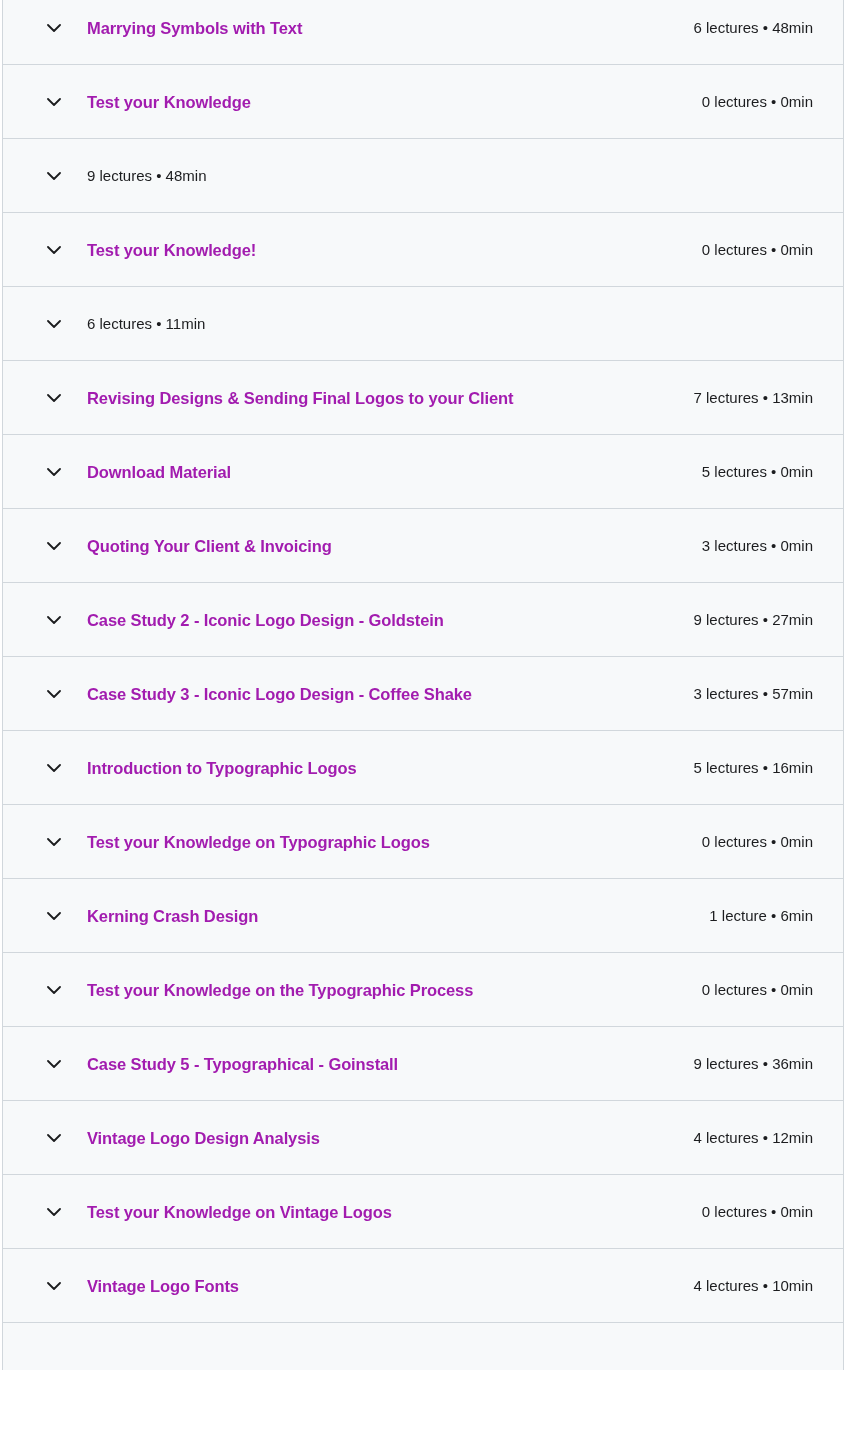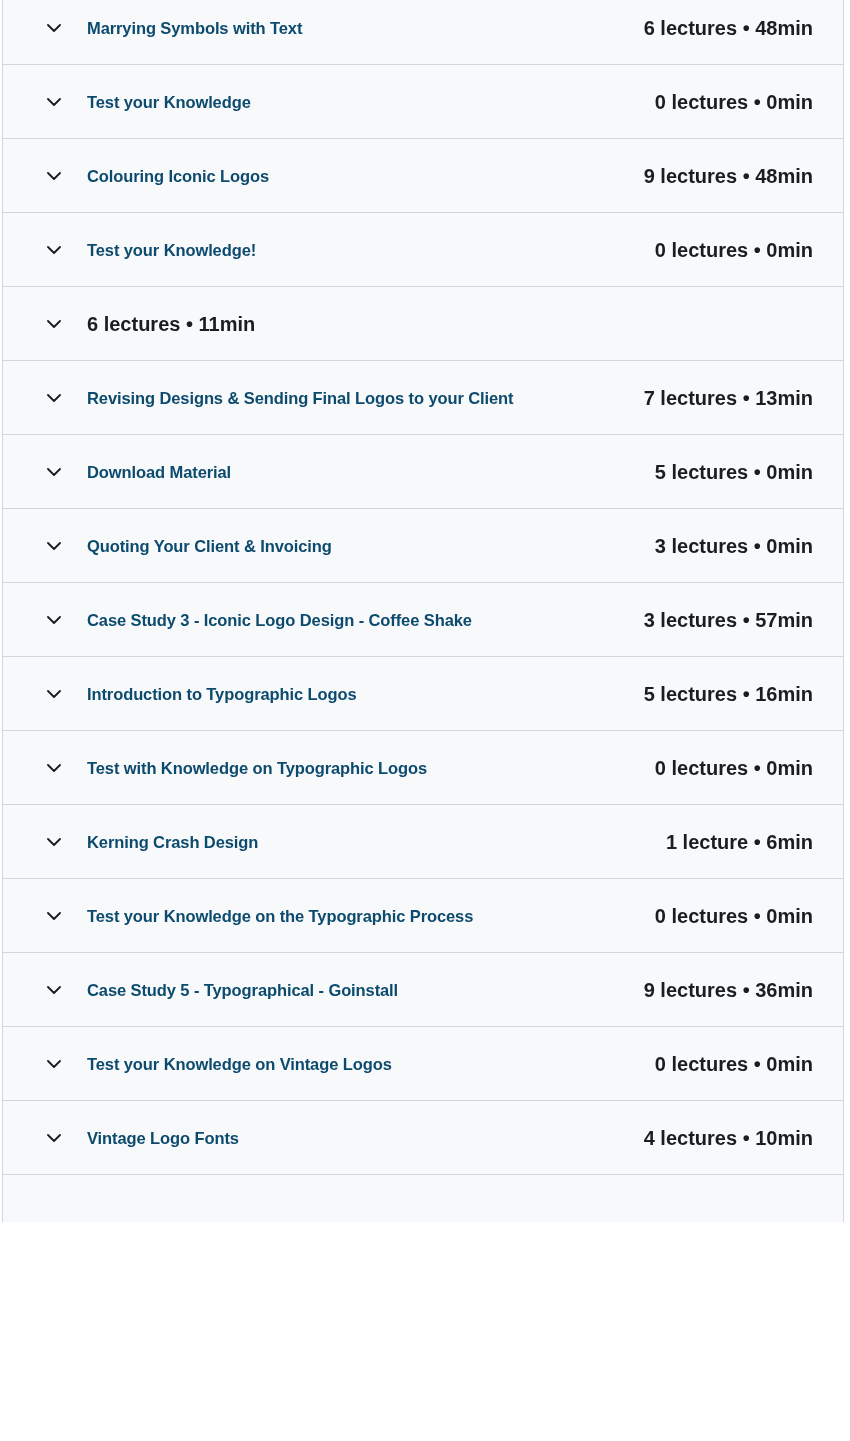--- a/index.html
+++ b/index.html
@@ -40,28 +40,28 @@
     display: inline-flex;
   }
   .chev svg {
     display: block;
   }
   .title {
     flex: 1 1 auto;
     font-size: 16.5px;
     font-weight: bold;
     line-height: 26px;
-    color: #0c4a6e;
+    color: #a21caf;
     letter-spacing: -0.1px;
     padding-right: 24px;
   }
   .meta {
     flex: 0 0 auto;
-    font-size: 20px;
-    font-weight: bold;
+    font-size: 15px;
+    font-weight: normal;
     line-height: 26px;
     color: #1c1d1f;
     white-space: nowrap;
   }
   .row.partial {
     height: 40px;
     border-bottom: none;
   }
 </style>
 </head>
@@ -86,21 +86,20 @@
     </span>
     <span class="title">Test your Knowledge</span>
     <span class="meta">0 lectures • 0min</span>
   </div>
       <div class="row">
     <span class="chev">
       <svg width="14" height="8" viewBox="0 0 14 8" fill="none" xmlns="http://www.w3.org/2000/svg">
         <polyline points="1,1 7,7 13,1" stroke="#1c1d1f" stroke-width="1.8" fill="none" stroke-linecap="round" stroke-linejoin="round"></polyline>
       </svg>
     </span>
-    <span class="title">Colouring Iconic Logos</span>
     <span class="meta">9 lectures • 48min</span>
   </div>
       <div class="row">
     <span class="chev">
       <svg width="14" height="8" viewBox="0 0 14 8" fill="none" xmlns="http://www.w3.org/2000/svg">
         <polyline points="1,1 7,7 13,1" stroke="#1c1d1f" stroke-width="1.8" fill="none" stroke-linecap="round" stroke-linejoin="round"></polyline>
       </svg>
     </span>
     <span class="title">Test your Knowledge!</span>
     <span class="meta">0 lectures • 0min</span>
@@ -139,39 +138,48 @@
     </span>
     <span class="title">Quoting Your Client &amp; Invoicing</span>
     <span class="meta">3 lectures • 0min</span>
   </div>
       <div class="row">
     <span class="chev">
       <svg width="14" height="8" viewBox="0 0 14 8" fill="none" xmlns="http://www.w3.org/2000/svg">
         <polyline points="1,1 7,7 13,1" stroke="#1c1d1f" stroke-width="1.8" fill="none" stroke-linecap="round" stroke-linejoin="round"></polyline>
       </svg>
     </span>
+    <span class="title">Case Study 2 - Iconic Logo Design - Goldstein</span>
+    <span class="meta">9 lectures • 27min</span>
+  </div>
+      <div class="row">
+    <span class="chev">
+      <svg width="14" height="8" viewBox="0 0 14 8" fill="none" xmlns="http://www.w3.org/2000/svg">
+        <polyline points="1,1 7,7 13,1" stroke="#1c1d1f" stroke-width="1.8" fill="none" stroke-linecap="round" stroke-linejoin="round"></polyline>
+      </svg>
+    </span>
     <span class="title">Case Study 3 - Iconic Logo Design - Coffee Shake</span>
     <span class="meta">3 lectures • 57min</span>
   </div>
       <div class="row">
     <span class="chev">
       <svg width="14" height="8" viewBox="0 0 14 8" fill="none" xmlns="http://www.w3.org/2000/svg">
         <polyline points="1,1 7,7 13,1" stroke="#1c1d1f" stroke-width="1.8" fill="none" stroke-linecap="round" stroke-linejoin="round"></polyline>
       </svg>
     </span>
     <span class="title">Introduction to Typographic Logos</span>
     <span class="meta">5 lectures • 16min</span>
   </div>
       <div class="row">
     <span class="chev">
       <svg width="14" height="8" viewBox="0 0 14 8" fill="none" xmlns="http://www.w3.org/2000/svg">
         <polyline points="1,1 7,7 13,1" stroke="#1c1d1f" stroke-width="1.8" fill="none" stroke-linecap="round" stroke-linejoin="round"></polyline>
       </svg>
     </span>
-    <span class="title">Test with Knowledge on Typographic Logos</span>
+    <span class="title">Test your Knowledge on Typographic Logos</span>
     <span class="meta">0 lectures • 0min</span>
   </div>
       <div class="row">
     <span class="chev">
       <svg width="14" height="8" viewBox="0 0 14 8" fill="none" xmlns="http://www.w3.org/2000/svg">
         <polyline points="1,1 7,7 13,1" stroke="#1c1d1f" stroke-width="1.8" fill="none" stroke-linecap="round" stroke-linejoin="round"></polyline>
       </svg>
     </span>
     <span class="title">Kerning Crash Design</span>
     <span class="meta">1 lecture • 6min</span>
@@ -186,20 +194,29 @@
     <span class="meta">0 lectures • 0min</span>
   </div>
       <div class="row">
     <span class="chev">
       <svg width="14" height="8" viewBox="0 0 14 8" fill="none" xmlns="http://www.w3.org/2000/svg">
         <polyline points="1,1 7,7 13,1" stroke="#1c1d1f" stroke-width="1.8" fill="none" stroke-linecap="round" stroke-linejoin="round"></polyline>
       </svg>
     </span>
     <span class="title">Case Study 5 - Typographical - Goinstall</span>
     <span class="meta">9 lectures • 36min</span>
+  </div>
+      <div class="row">
+    <span class="chev">
+      <svg width="14" height="8" viewBox="0 0 14 8" fill="none" xmlns="http://www.w3.org/2000/svg">
+        <polyline points="1,1 7,7 13,1" stroke="#1c1d1f" stroke-width="1.8" fill="none" stroke-linecap="round" stroke-linejoin="round"></polyline>
+      </svg>
+    </span>
+    <span class="title">Vintage Logo Design Analysis</span>
+    <span class="meta">4 lectures • 12min</span>
   </div>
       <div class="row">
     <span class="chev">
       <svg width="14" height="8" viewBox="0 0 14 8" fill="none" xmlns="http://www.w3.org/2000/svg">
         <polyline points="1,1 7,7 13,1" stroke="#1c1d1f" stroke-width="1.8" fill="none" stroke-linecap="round" stroke-linejoin="round"></polyline>
       </svg>
     </span>
     <span class="title">Test your Knowledge on Vintage Logos</span>
     <span class="meta">0 lectures • 0min</span>
   </div>

